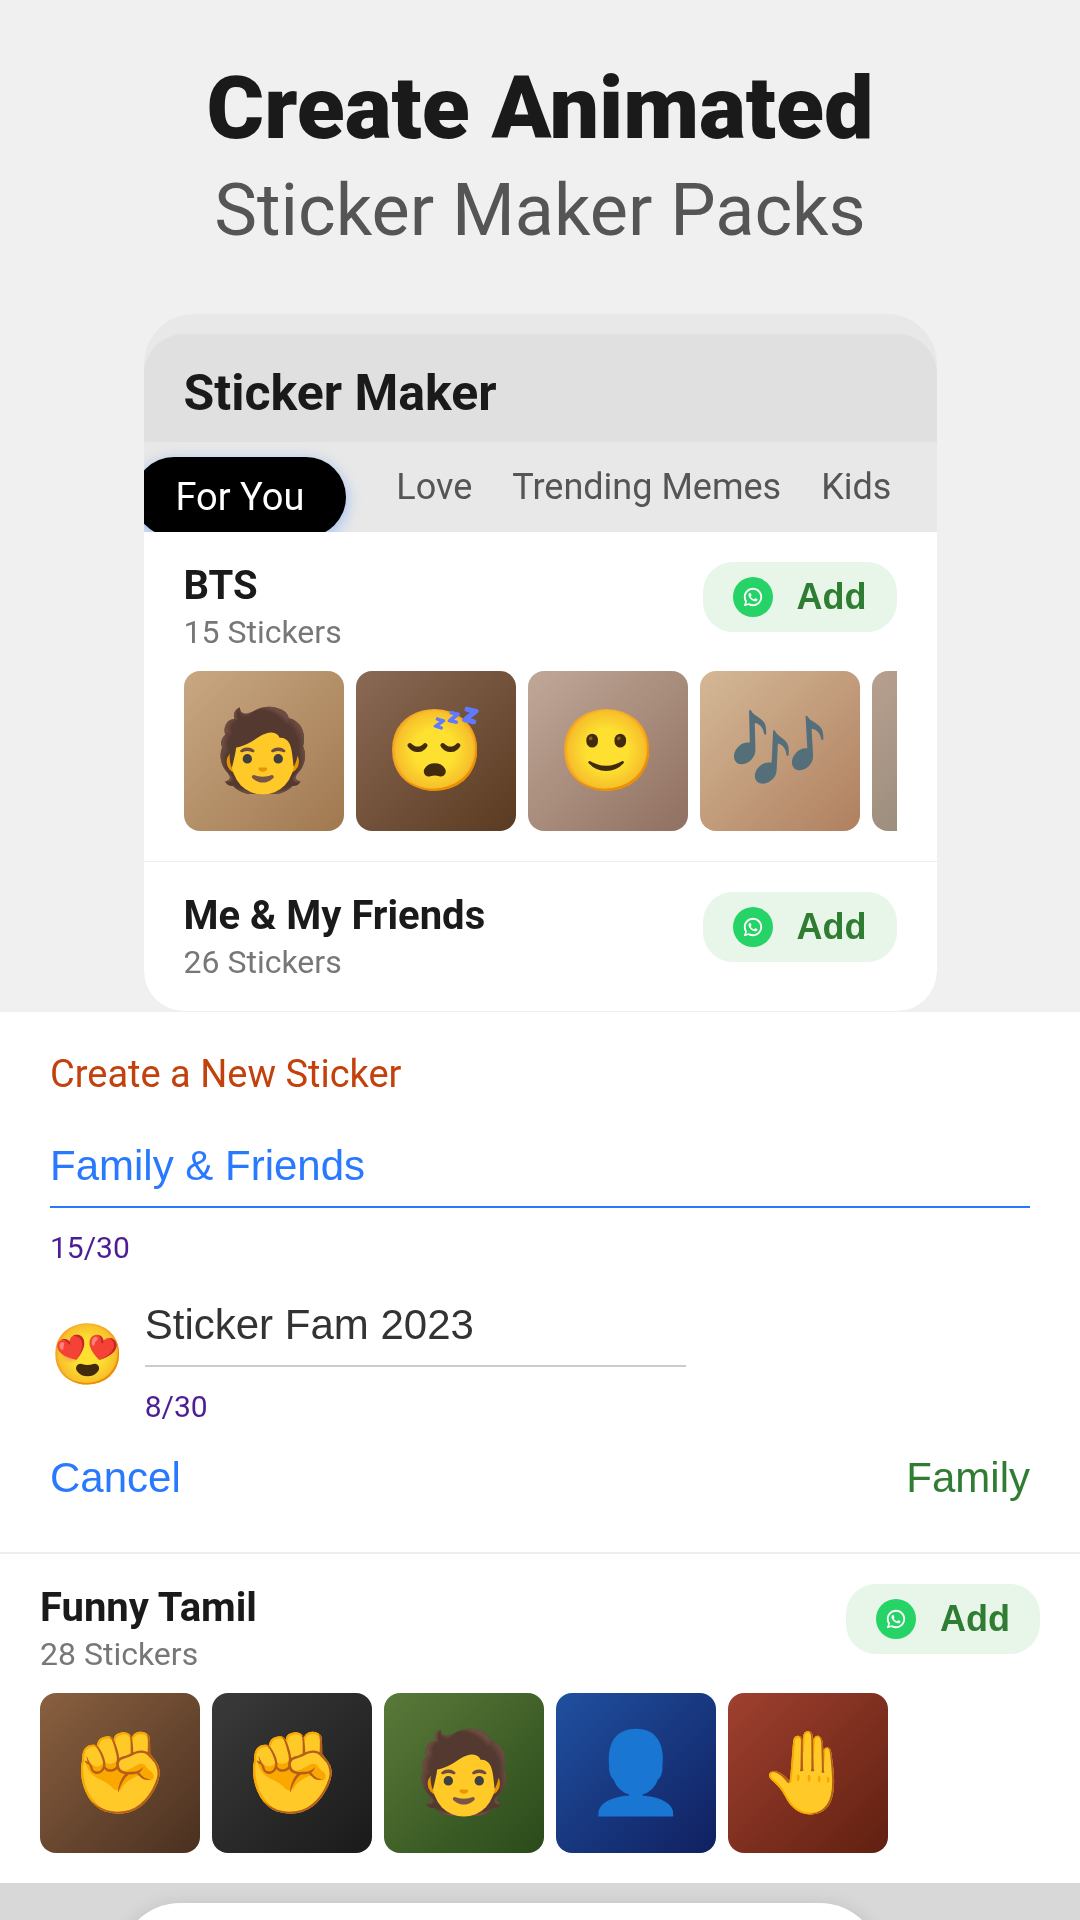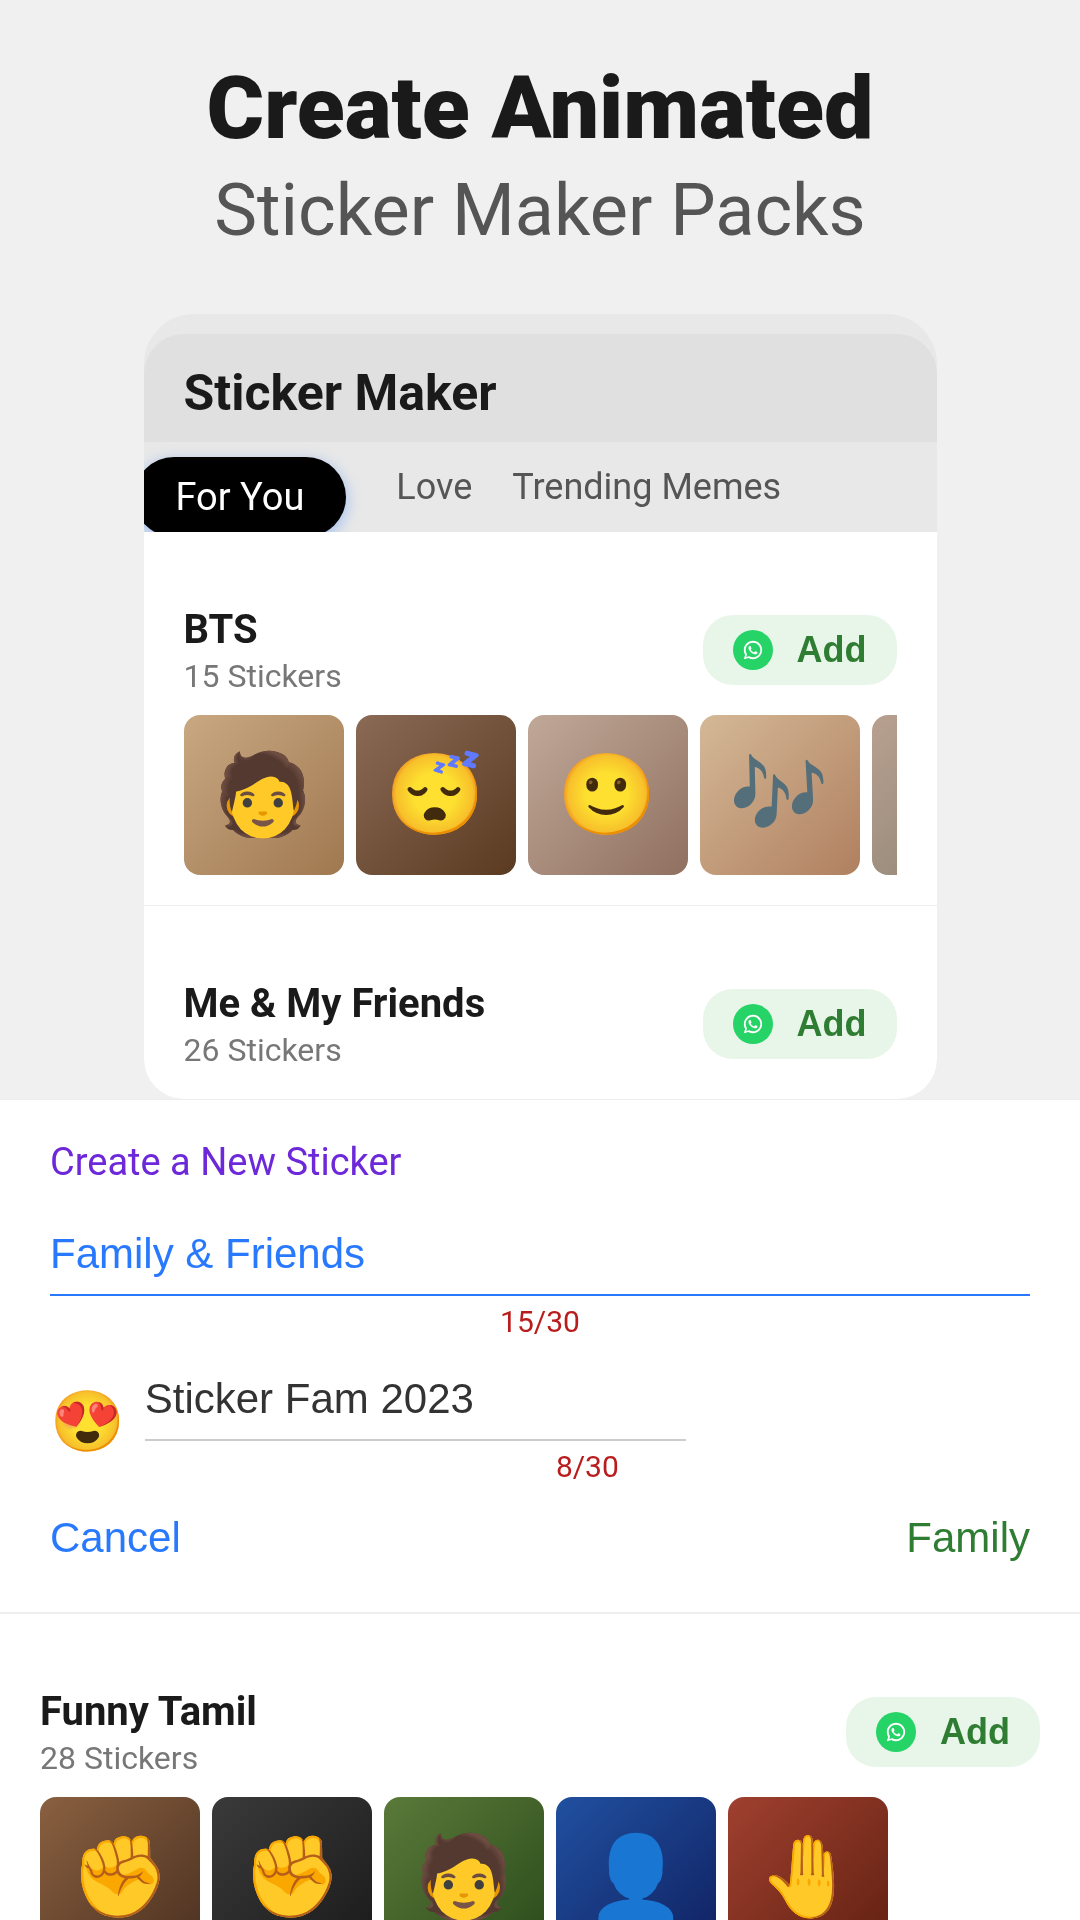--- a/index.html
+++ b/index.html
@@ -83,24 +83,23 @@
 
     
     .sticker-card {
       background: #fff;
       margin: 0;
       padding: 30px 40px;
     }
 
     .pack-header {
       display: flex;
-      align-items: center;
+      align-items: flex-start;
       justify-content: space-between;
       margin-bottom: 20px;
-      margin-top: 44px;
     }
 
     .pack-info .pack-name {
       font-size: 40px;
       font-weight: 700;
       color: #1a1a1a;
     }
     .pack-info .pack-count {
       font-size: 32px;
       color: #777;
@@ -166,45 +165,45 @@
     .modal-overlay {
       background: rgba(255,255,255,0.97);
       margin: 0;
       padding: 40px 50px;
       border-top: 1px solid #eee;
       border-bottom: 1px solid #eee;
     }
 
     .modal-title {
       font-size: 38px;
-      color: #6d28d9;
+      color: #c2410c;
       margin-bottom: 30px;
     }
 
     .input-group {
       margin-bottom: 20px;
     }
 
     .input-field {
       width: 100%;
       border: none;
       border-bottom: 2px solid #2979ff;
       padding: 16px 0;
       font-size: 42px;
       color: #2979ff;
       font-weight: 500;
       background: transparent;
       outline: none;
     }
 
     .input-counter {
-      text-align: center;
+      text-align: left;
       font-size: 30px;
-      color: #b91c1c;
-      margin-top: 8px;
+      color: #4c1d95;
+      margin-top: 22px;
     }
 
     .sticker-input-row {
       display: flex;
       align-items: center;
       gap: 20px;
       margin-bottom: 10px;
     }
 
     .emoji-badge {
@@ -336,20 +335,21 @@
       <div class="app-bar">
         <div class="app-title">Sticker Maker</div>
       </div>
 
       <div style="display:flex; align-items:center; background:#e8e8e8; padding: 0 20px 0; overflow: hidden; position: relative; height: 90px;">
 
         <div class="tab-foryou">For You</div>
 
         <div class="tab-item">Love</div>
         <div class="tab-item">Trending Memes</div>
+        <div class="tab-item">Kids</div>
       </div>
 
       <div class="sticker-card">
         <div class="pack-header">
           <div class="pack-info">
             <div class="pack-name">BTS</div>
             <div class="pack-count">15 Stickers</div>
           </div>
           <button class="add-btn">
             <span class="whatsapp-icon">

